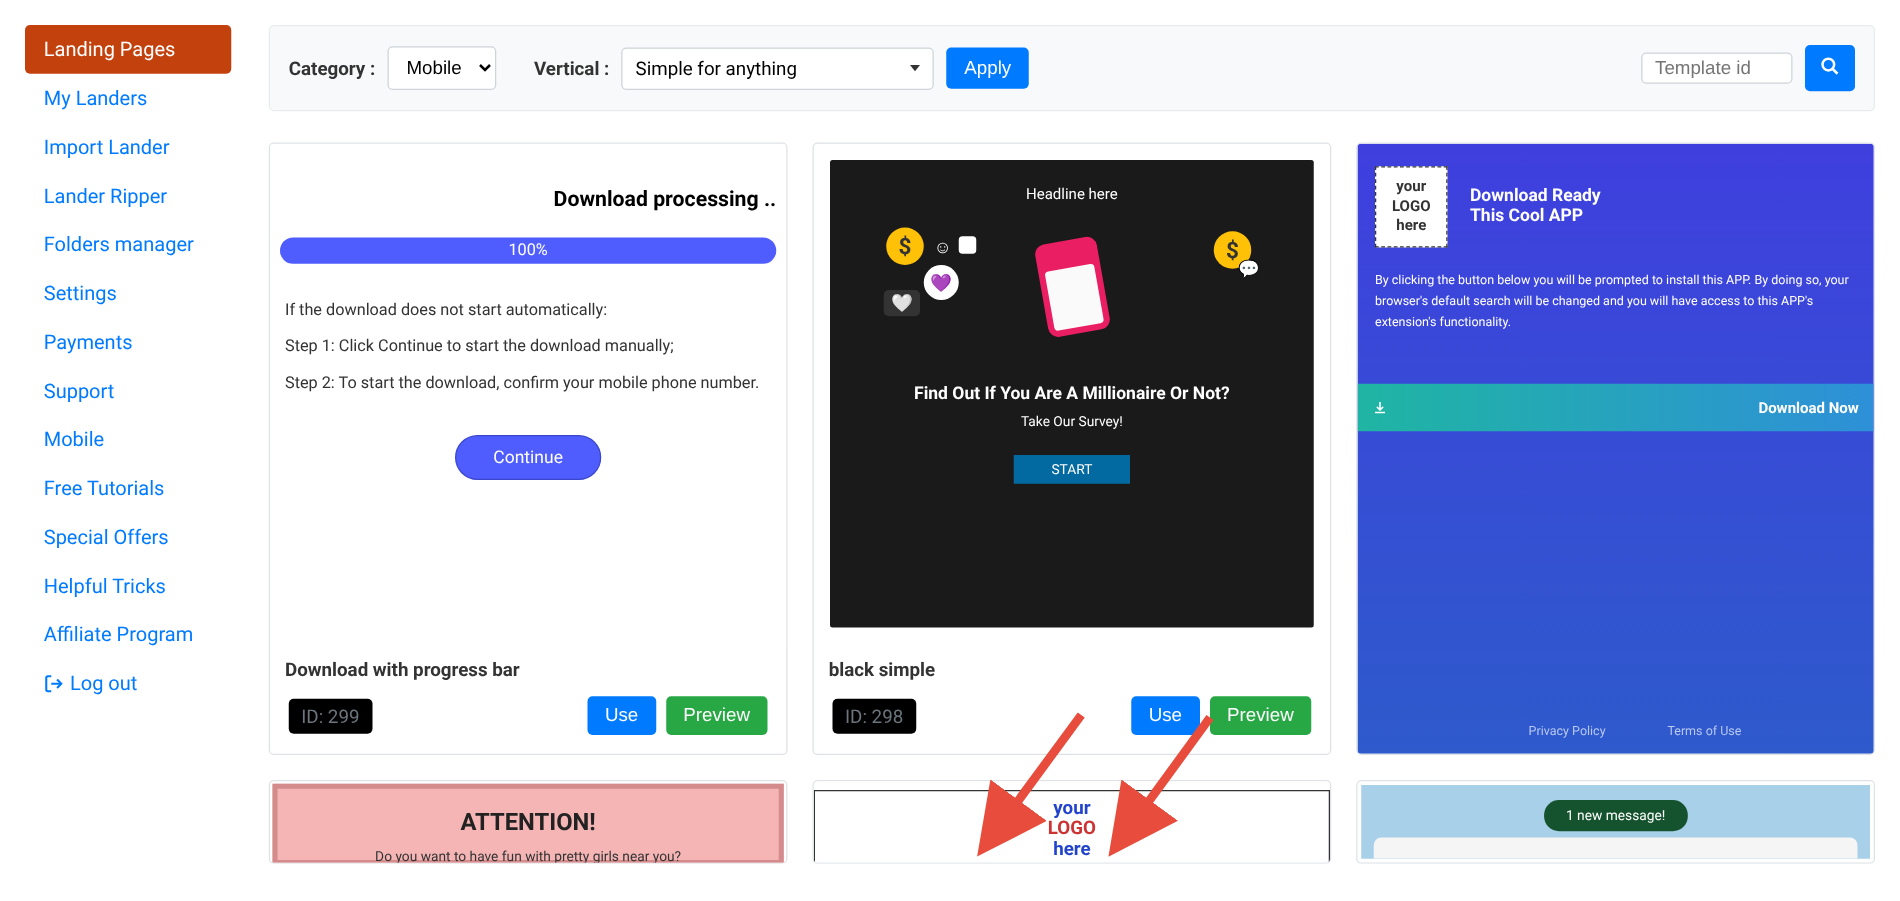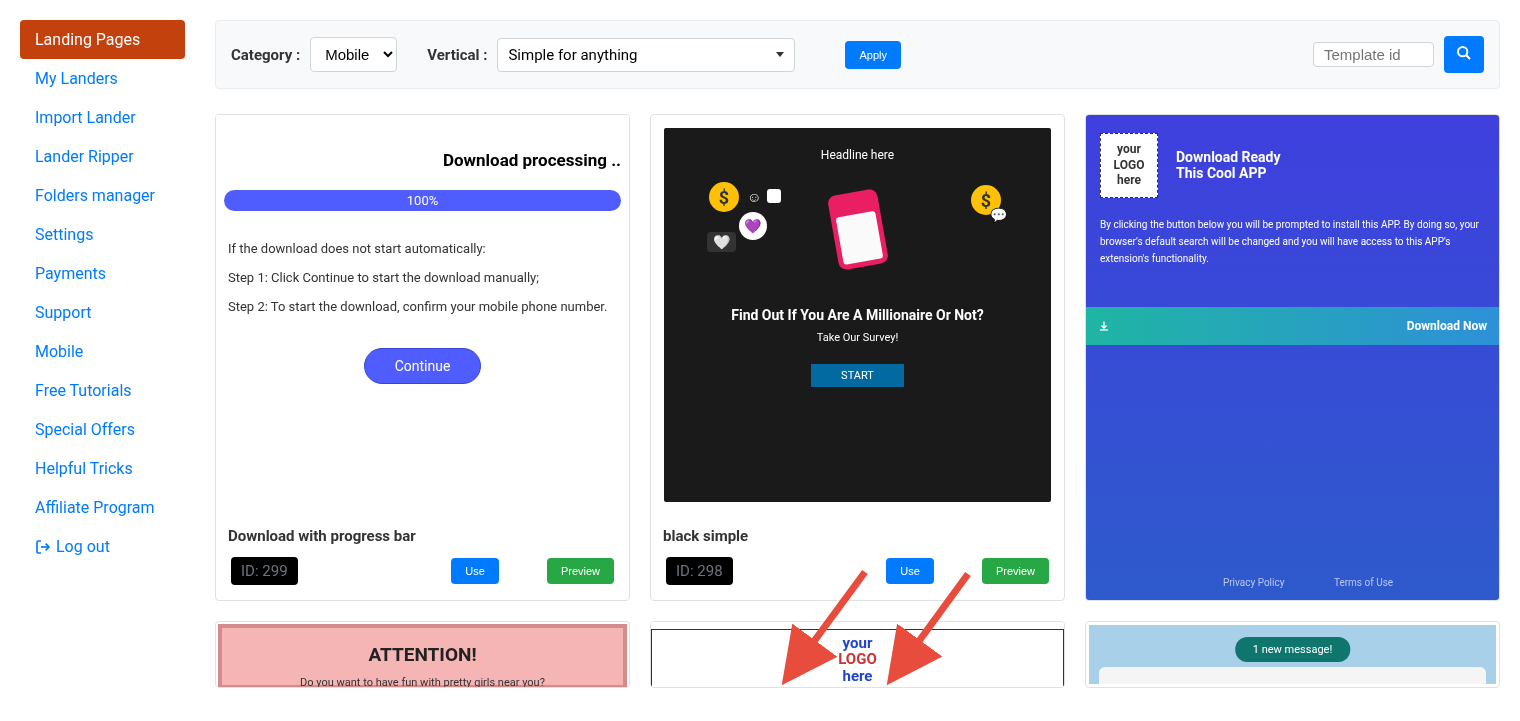--- a/index.html
+++ b/index.html
@@ -60,41 +60,40 @@
       color: #333;
     }
     .filter-select {
       padding: 7px 10px;
       border: 1px solid #ced4da;
       border-radius: 4px;
       font-size: 15px;
       background: #fff;
     }
     .filter-select.wide {
-      width: 298px;
+      width: 250px;
       display: flex;
       align-items: center;
       justify-content: space-between;
     }
     .caret {
       display: inline-block;
       width: 0;
       height: 0;
       border-left: 4px solid transparent;
       border-right: 4px solid transparent;
       border-top: 5px solid #333;
     }
     .btn {
       padding: 8px 14px;
       border: none;
       border-radius: 4px;
-      font-size: 11px;
+      font-size: 15px;
       cursor: pointer;
       color: #fff;
-      margin-left: 40px;
     }
     .btn-primary {
       background: #007bff;
     }
     .btn-success {
       background: #28a745;
     }
     .filter-bar .spacer {
       flex: 1;
     }
@@ -376,21 +375,21 @@
 
     
     .thumb6 {
       background: #a8d0e8;
       height: 100%;
       margin: 3px;
       position: relative;
       overflow: hidden;
     }
     .thumb6 .msg-bubble {
-      background: #0f766e;
+      background: #14532d;
       color: #fff;
       font-size: 11px;
       padding: 6px 18px;
       position: absolute;
       top: 12px;
       left: 50%;
       transform: translateX(-50%);
       border-radius: 12px;
       white-space: nowrap;
     }

